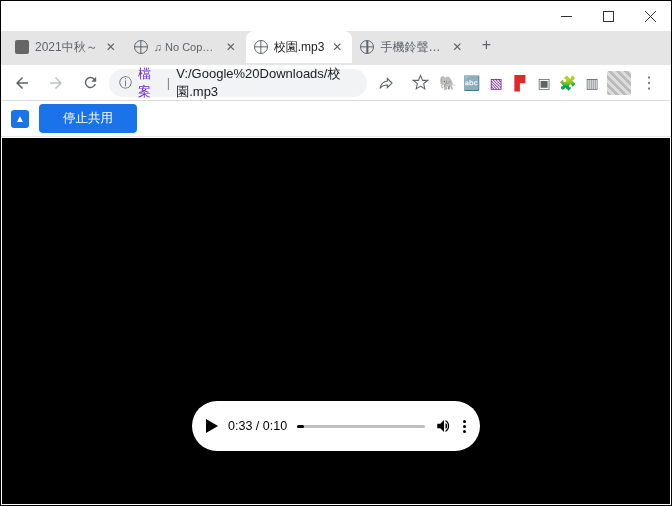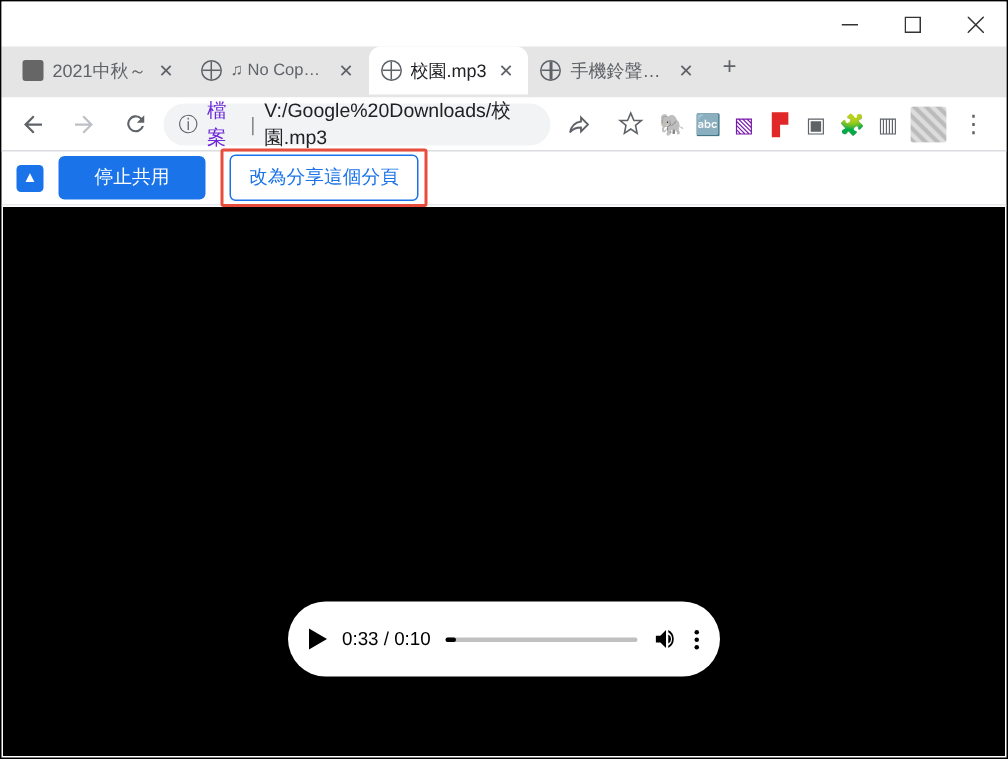--- a/index.html
+++ b/index.html
@@ -144,23 +144,20 @@
     <div class="ext-ic" style="color:#5f6368">🧩</div>
     <div class="ext-ic" style="color:#5f6368">▥</div>
     <div class="avatar"></div>
     <div class="nav-btn" style="width:24px">⋮</div>
   </div>
 </div>
 
 <div class="sharebar">
   <div class="share-ic">▲</div>
   <button class="btn-primary">停止共用</button>
-  <span class="highlight-box">
-    <button class="btn-outline">改為分享這個分頁</button>
-  </span>
 </div>
 
 <div class="content">
   <div class="player">
     <div class="play-btn"></div>
     <span class="time"><span>0:33</span> / <span>0:10</span></span>
     <div class="track"></div>
     <div class="vol">
         <svg width="18" height="18" viewBox="0 0 24 24">
           <path d="M3 9v6h4l5 5V4L7 9H3zm13.5 3a4.5 4.5 0 0 0-2.5-4v8a4.5 4.5 0 0 0 2.5-4zm-2.5-8v2a7 7 0 0 1 0 12v2a9 9 0 0 0 0-16z" fill="#000"></path>

